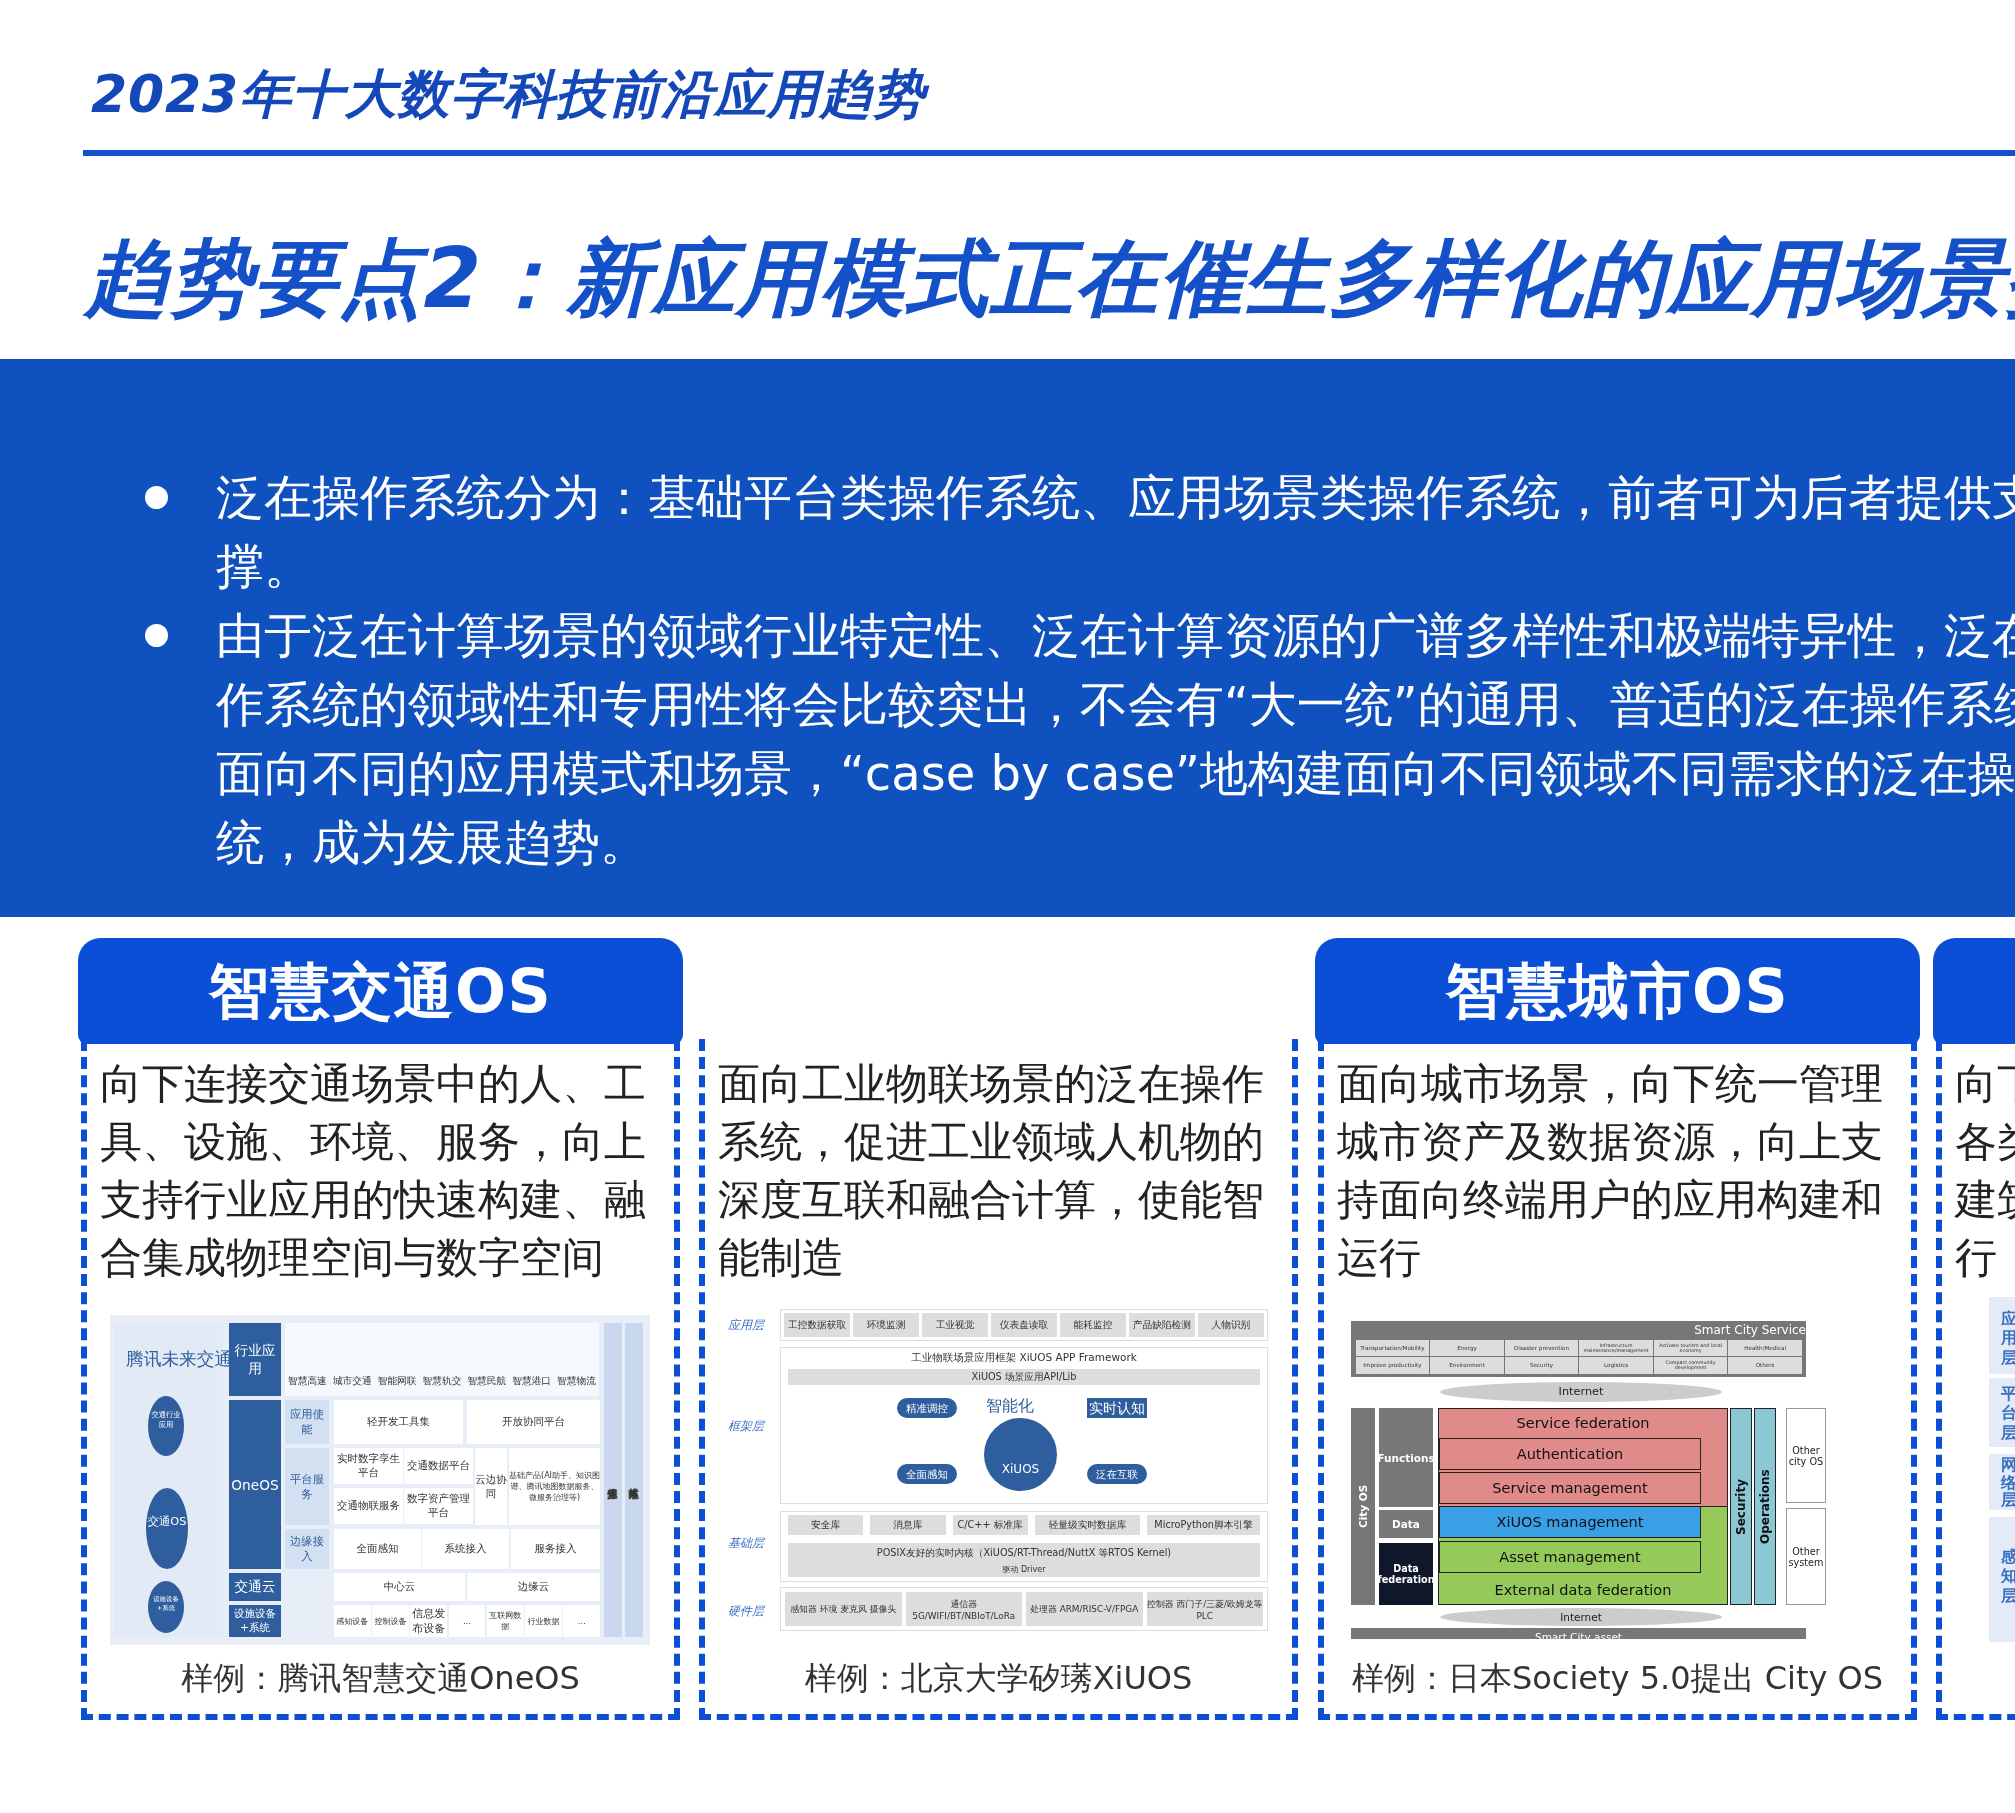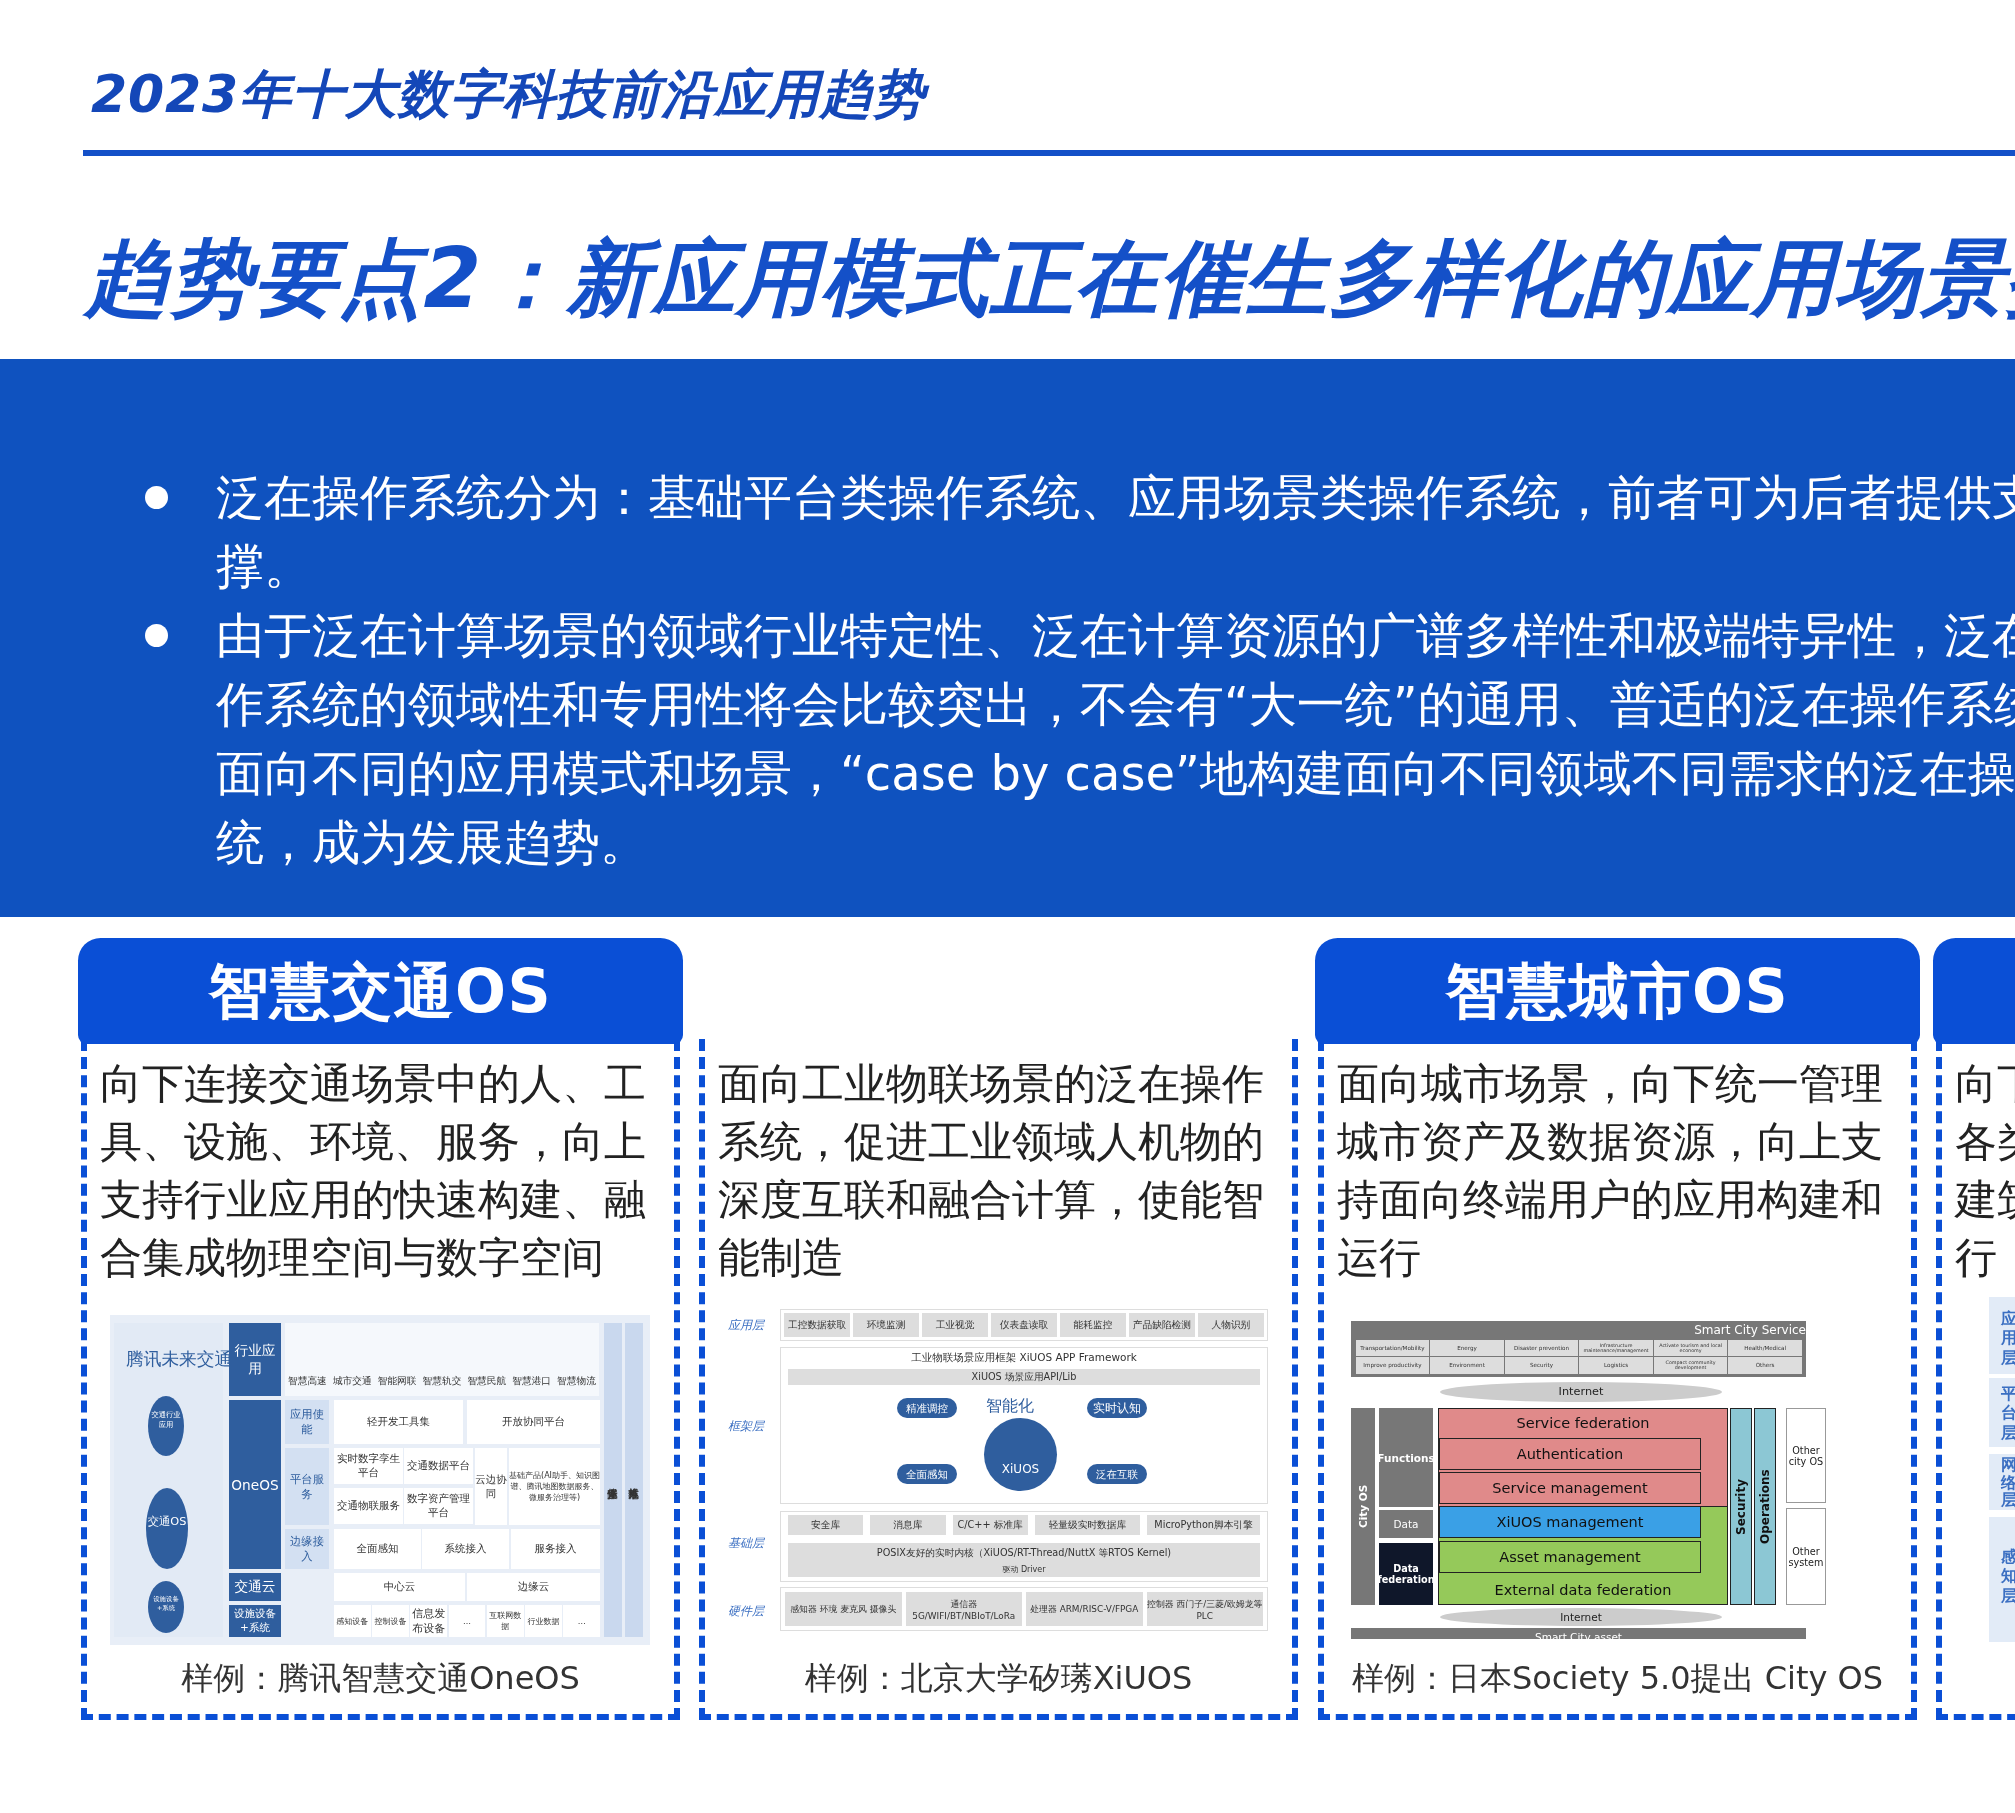--- a/index.html
+++ b/index.html
@@ -129,21 +129,21 @@
       <div class="f-g" style="position:relative;flex:1">能耗监控</div>
       <div class="f-g" style="position:relative;flex:1">产品缺陷检测</div>
       <div class="f-g" style="position:relative;flex:1">人物识别</div>
     </div>
     <div class="abs" style="left:52px;top:38px;width:488px;height:157px;border:0.8px solid #ddd"></div>
     <div class="abs" style="left:52px;top:42px;width:488px;text-align:center;font-size:10.5px;color:#333">工业物联场景应用框架 XiUOS APP Framework</div>
     <div class="f-g" style="left:60px;top:60px;width:472px;height:16px">XiUOS 场景应用API/Lib</div>
     <div class="abs" style="left:258px;top:87px;font-size:16px;color:#2f5e9e">智能化</div>
     <div class="abs" style="left:256px;top:109px;width:73px;height:73px;border-radius:50%;background:#2f5e9e;color:#fff;font-size:12px;text-align:center;padding-top:44px">XiUOS</div>
     <div class="abs" style="left:169px;top:89px;width:60px;height:20px;border-radius:10px;background:#2f5e9e;color:#fff;font-size:10.5px;text-align:center;line-height:20px">精准调控</div>
-    <div class="abs" style="left:359px;top:89px;width:60px;height:20px;border-radius:10px;background:#2f5e9e;color:#fff;font-size:12px;text-align:center;line-height:20px">实时认知</div>
+    <div class="abs" style="left:359px;top:89px;width:60px;height:20px;border-radius:0;background:#2f5e9e;color:#fff;font-size:14px;text-align:center;line-height:20px">实时认知</div>
     <div class="abs" style="left:169px;top:155px;width:60px;height:20px;border-radius:10px;background:#2f5e9e;color:#fff;font-size:10.5px;text-align:center;line-height:20px">全面感知</div>
     <div class="abs" style="left:359px;top:155px;width:60px;height:20px;border-radius:10px;background:#2f5e9e;color:#fff;font-size:10.5px;text-align:center;line-height:20px">泛在互联</div>
     <div class="abs" style="left:52px;top:202px;width:488px;height:71px;border:0.8px solid #ddd"></div>
     <div class="abs" style="left:60px;top:206px;width:472px;height:20px;display:flex;gap:7px">
       <div class="f-g" style="position:relative;flex:1">安全库</div>
       <div class="f-g" style="position:relative;flex:1">消息库</div>
       <div class="f-g" style="position:relative;flex:1">C/C++ 标准库</div>
       <div class="f-g" style="position:relative;flex:1.4">轻量级实时数据库</div>
       <div class="f-g" style="position:relative;flex:1.5">MicroPython脚本引擎</div>
     </div>
@@ -176,21 +176,21 @@
       <div class="f-g" style="position:relative;font-size:5.6px">Improve productivity</div>
       <div class="f-g" style="position:relative;font-size:5.6px">Environment</div>
       <div class="f-g" style="position:relative;font-size:5.6px">Security</div>
       <div class="f-g" style="position:relative;font-size:5.6px">Logistics</div>
       <div class="f-g" style="position:relative;font-size:4.8px">Compact community development</div>
       <div class="f-g" style="position:relative;font-size:5.6px">Others</div>
     </div>
     <div class="abs" style="left:89px;top:61px;width:282px;height:20px;border-radius:50%;background:#ccc;text-align:center;font-size:11.3px;line-height:20px">Internet</div>
     <div class="f-col" style="left:0;top:87px;width:24px;height:197px;background:#777;writing-mode:vertical-rl;transform:rotate(180deg);font-size:10.5px;font-weight:bold">City OS</div>
     <div class="f-col" style="left:28px;top:87px;width:54px;height:99px;background:#777;font-size:10.5px;font-weight:bold">Functions</div>
-    <div class="f-col" style="left:28px;top:189px;width:54px;height:28px;background:#777;font-size:10.5px;font-weight:normal">Data</div>
+    <div class="f-col" style="left:28px;top:189px;width:54px;height:28px;background:#777;font-size:10.5px;font-weight:bold">Data</div>
     <div class="f-col" style="left:28px;top:222px;width:54px;height:62px;background:#0f172a;font-size:9.7px;font-weight:bold">Data federation</div>
     <div class="abs" style="left:87px;top:87px;width:290px;height:99px;background:#e08a8a;border:1.6px solid #222"></div>
     <div class="abs" style="left:87px;top:185px;width:290px;height:99px;background:#95c95a;border:1.6px solid #222"></div>
     <div class="c-bar" style="left:87px;top:87px;width:290px;height:30px;border:none">Service federation</div>
     <div class="c-bar" style="left:88px;top:117px;width:262px;height:32px;background:#e08a8a">Authentication</div>
     <div class="c-bar" style="left:88px;top:151px;width:262px;height:32px;background:#e08a8a">Service management</div>
     <div class="c-bar" style="left:88px;top:185px;width:262px;height:32px;background:#3aa0e6">XiUOS management</div>
     <div class="c-bar" style="left:88px;top:220px;width:262px;height:32px;background:#95c95a">Asset management</div>
     <div class="c-bar" style="left:87px;top:254px;width:290px;height:30px;border:none">External data federation</div>
     <div class="c-bar" style="left:379px;top:87px;width:22px;height:197px;background:#8cc7d4;writing-mode:vertical-rl;transform:rotate(180deg);font-size:12px;font-weight:bold">Security</div>

